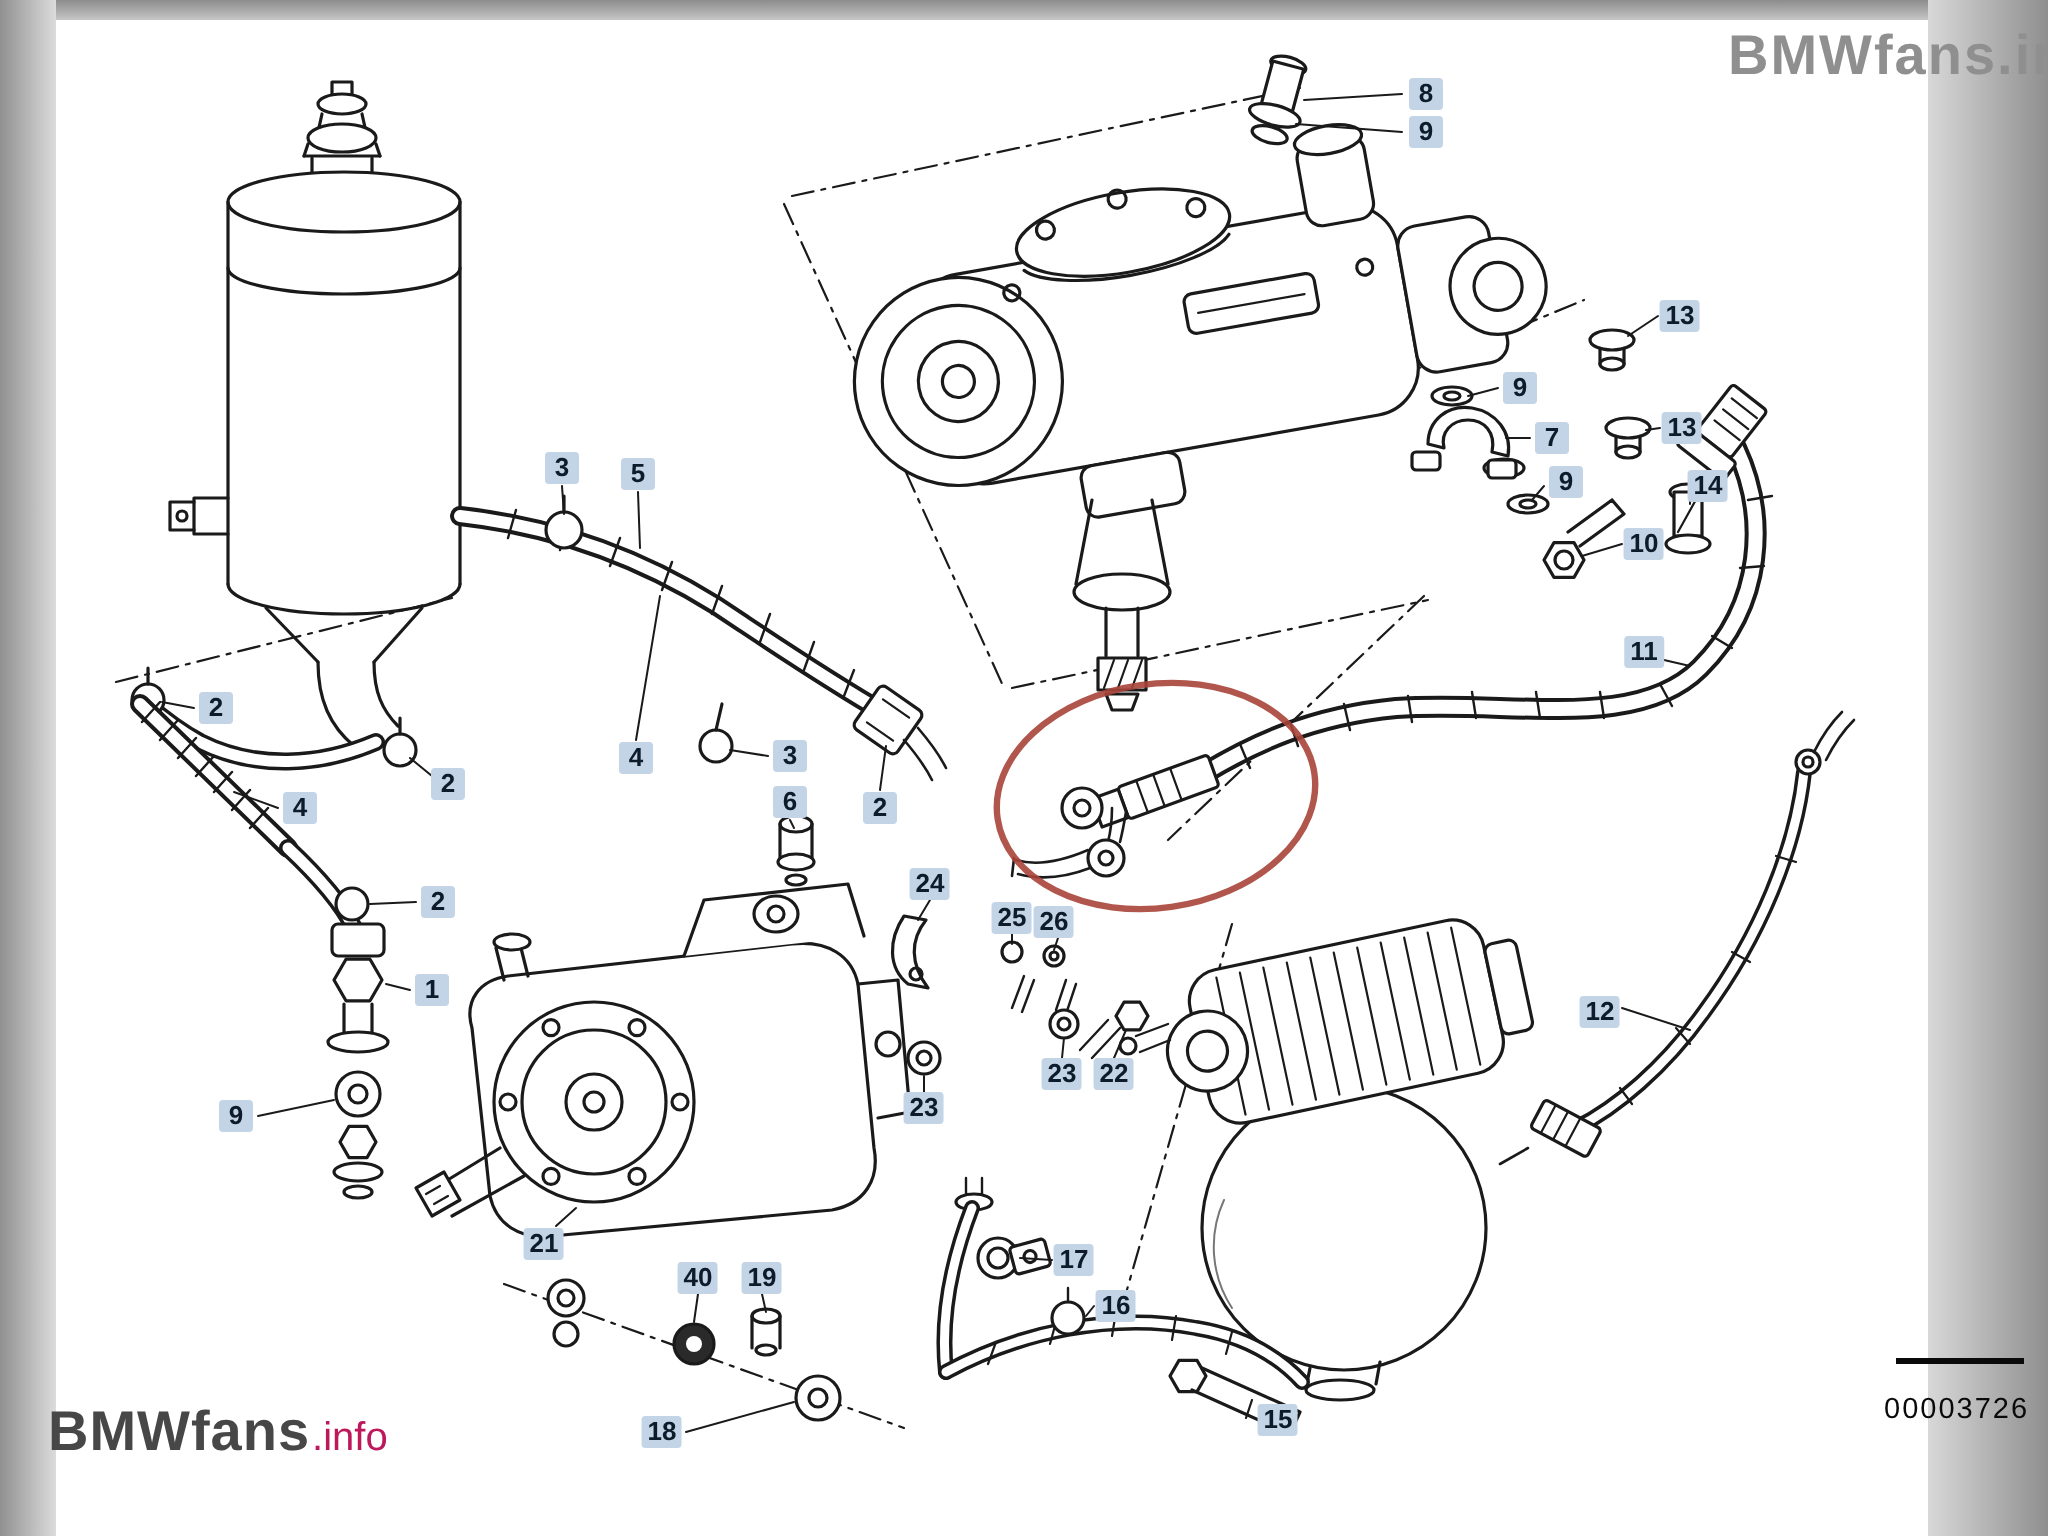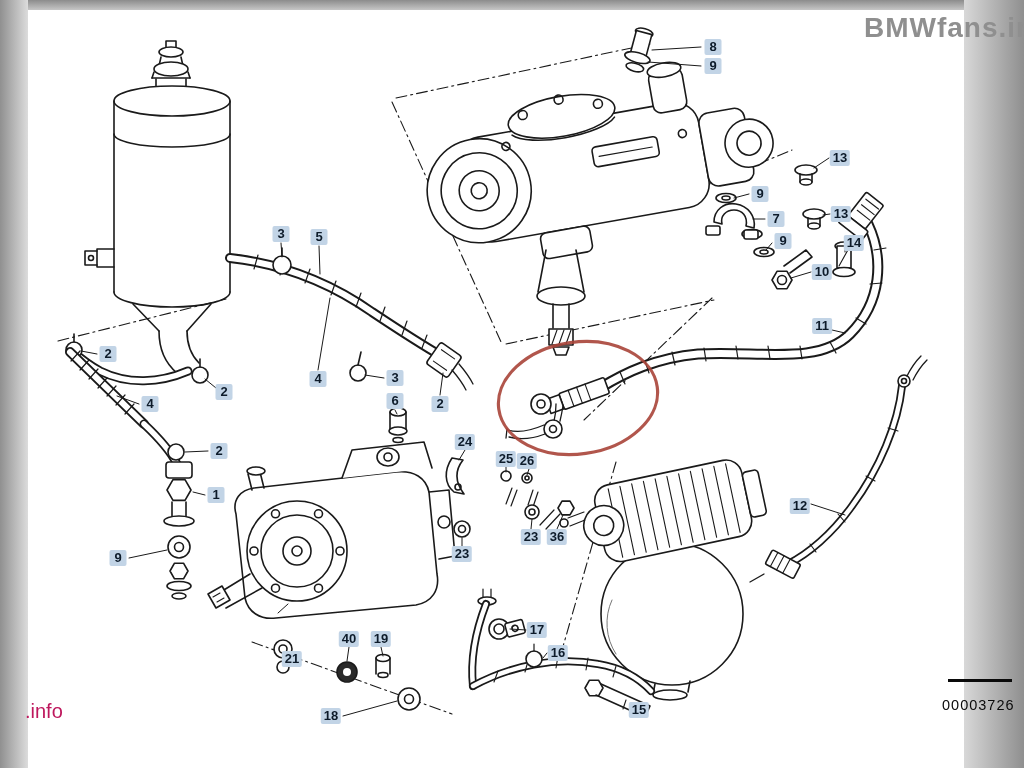--- a/index.html
+++ b/index.html
@@ -359,37 +359,38 @@
       <div class="callout" style="left: 395px; top: 401px;">6</div>
       <div class="callout" style="left: 440px; top: 404px;">2</div>
       <div class="callout" style="left: 150px; top: 404px;">4</div>
       <div class="callout" style="left: 465px; top: 442px;">24</div>
       <div class="callout" style="left: 219px; top: 451px;">2</div>
       <div class="callout" style="left: 506px; top: 459px;">25</div>
       <div class="callout" style="left: 527px; top: 461px;">26</div>
       <div class="callout" style="left: 216px; top: 495px;">1</div>
       <div class="callout" style="left: 800px; top: 506px;">12</div>
       <div class="callout" style="left: 531px; top: 537px;">23</div>
-      <div class="callout" style="left: 557px; top: 537px;">36</div>
+      <div class="callout" style="left: 557px; top: 537px;">22</div>
       <div class="callout" style="left: 462px; top: 554px;">23</div>
       <div class="callout" style="left: 118px; top: 558px;">9</div>
-      <div class="callout" style="left: 292px; top: 622px; margin-top: 37px;">21</div>
+      <div class="callout" style="left: 272px; top: 622px;">21</div>
       <div class="callout" style="left: 537px; top: 630px;">17</div>
       <div class="callout" style="left: 349px; top: 639px;">40</div>
       <div class="callout" style="left: 381px; top: 639px;">19</div>
       <div class="callout" style="left: 558px; top: 653px;">16</div>
       <div class="callout" style="left: 331px; top: 716px;">18</div>
       <div class="callout" style="left: 639px; top: 710px;">15</div>
     </div>
 
   <div class="band-top"></div>
   <div class="band-left"></div>
   <div class="band-right"></div>
 
   <div class="wm-top">BMWfans.in</div>
 
   <div class="wm-bottom">
+    <span class="wm-brand">BMWfans</span>
       <span class="wm-suffix">.info</span>
   </div>
 
   <div class="num-line"></div>
   <div class="diag-num">00003726</div>
 </div>
 
 </body></html>

